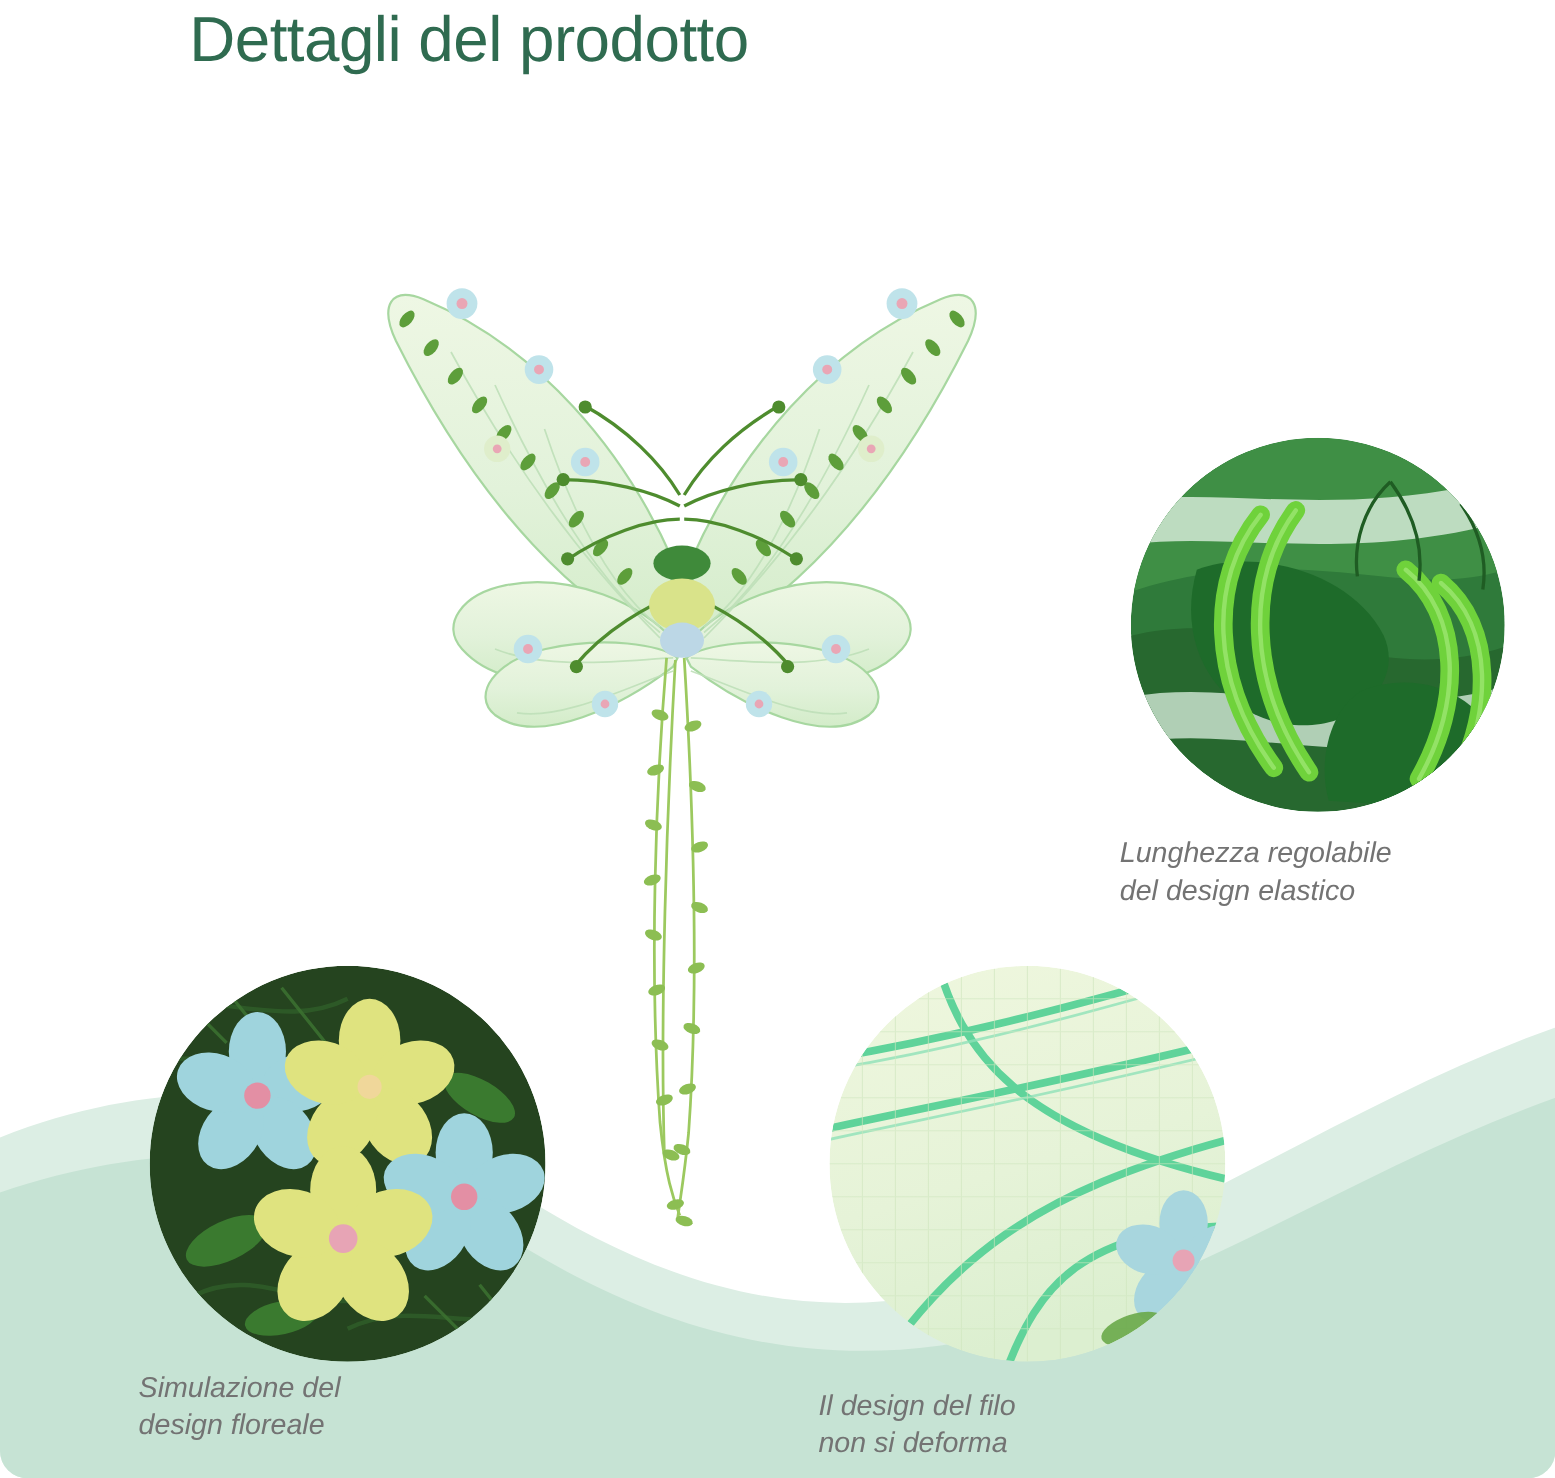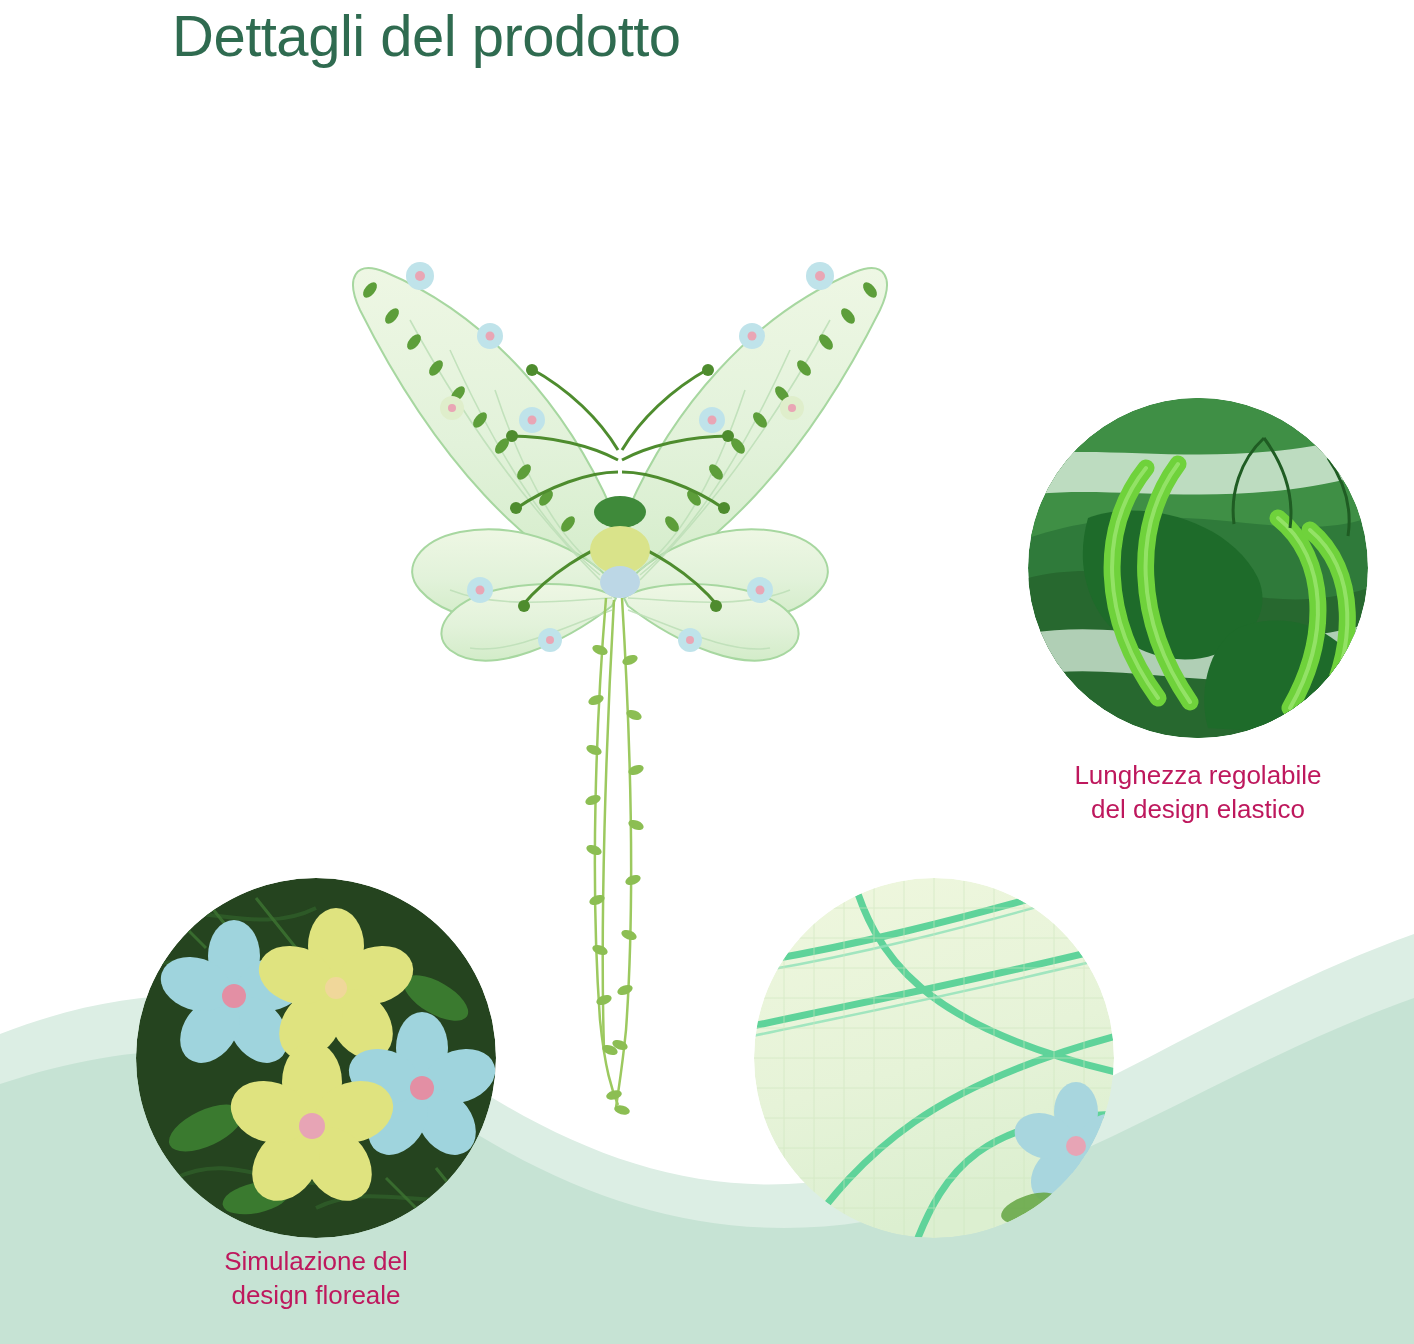--- a/index.html
+++ b/index.html
@@ -9,20 +9,21 @@
   }
   body {
     font-family: "Liberation Sans", sans-serif;
   }
   .page {
     position: relative;
     width: 1414px;
     height: 1344px;
     overflow: hidden;
     background: #ffffff;
+    border-radius: 25px;
   }
 
   
   .wave-band {
     position: absolute;
     left: 0;
     bottom: 0;
     width: 1414px;
     height: 560px;
     z-index: 0;
@@ -59,26 +60,26 @@
   }
   .circle {
     border-radius: 50%;
     overflow: hidden;
     position: relative;
     box-shadow: 0 0 0 0 rgba(0,0,0,0);
   }
   .circle svg { display: block; }
 
   .caption {
-    text-align: center;
-    color: #be185d;
+    color: #737373;
     font-size: 25px;
     line-height: 1.32;
     margin-top: 14px;
     white-space: pre-line;
+    font-style: italic;
   }
 
   
   .detail-elastic {
     left: 1018px;
     top: 398px;
     width: 360px;
   }
   .detail-elastic .circle { width: 340px; height: 340px; margin: 0 auto; }
   .detail-elastic .caption { font-size: 26px; margin-top: 20px; }
@@ -445,15 +446,17 @@
               <ellipse cx="-32" cy="-10" rx="22" ry="30" transform="rotate(288 -32 -10)"></ellipse>
             </g>
             <circle r="10" fill="#e7a4b5"></circle>
           </g>
           <g fill="#6aa94a" opacity="0.9">
             <ellipse cx="276" cy="330" rx="30" ry="13" transform="rotate(-18 276 330)"></ellipse>
           </g>
         </g>
       </svg>
     </div>
+    <div class="caption">Il design del filo
+non si deforma</div>
   </div>
 
 </div>
 
 </body></html>

